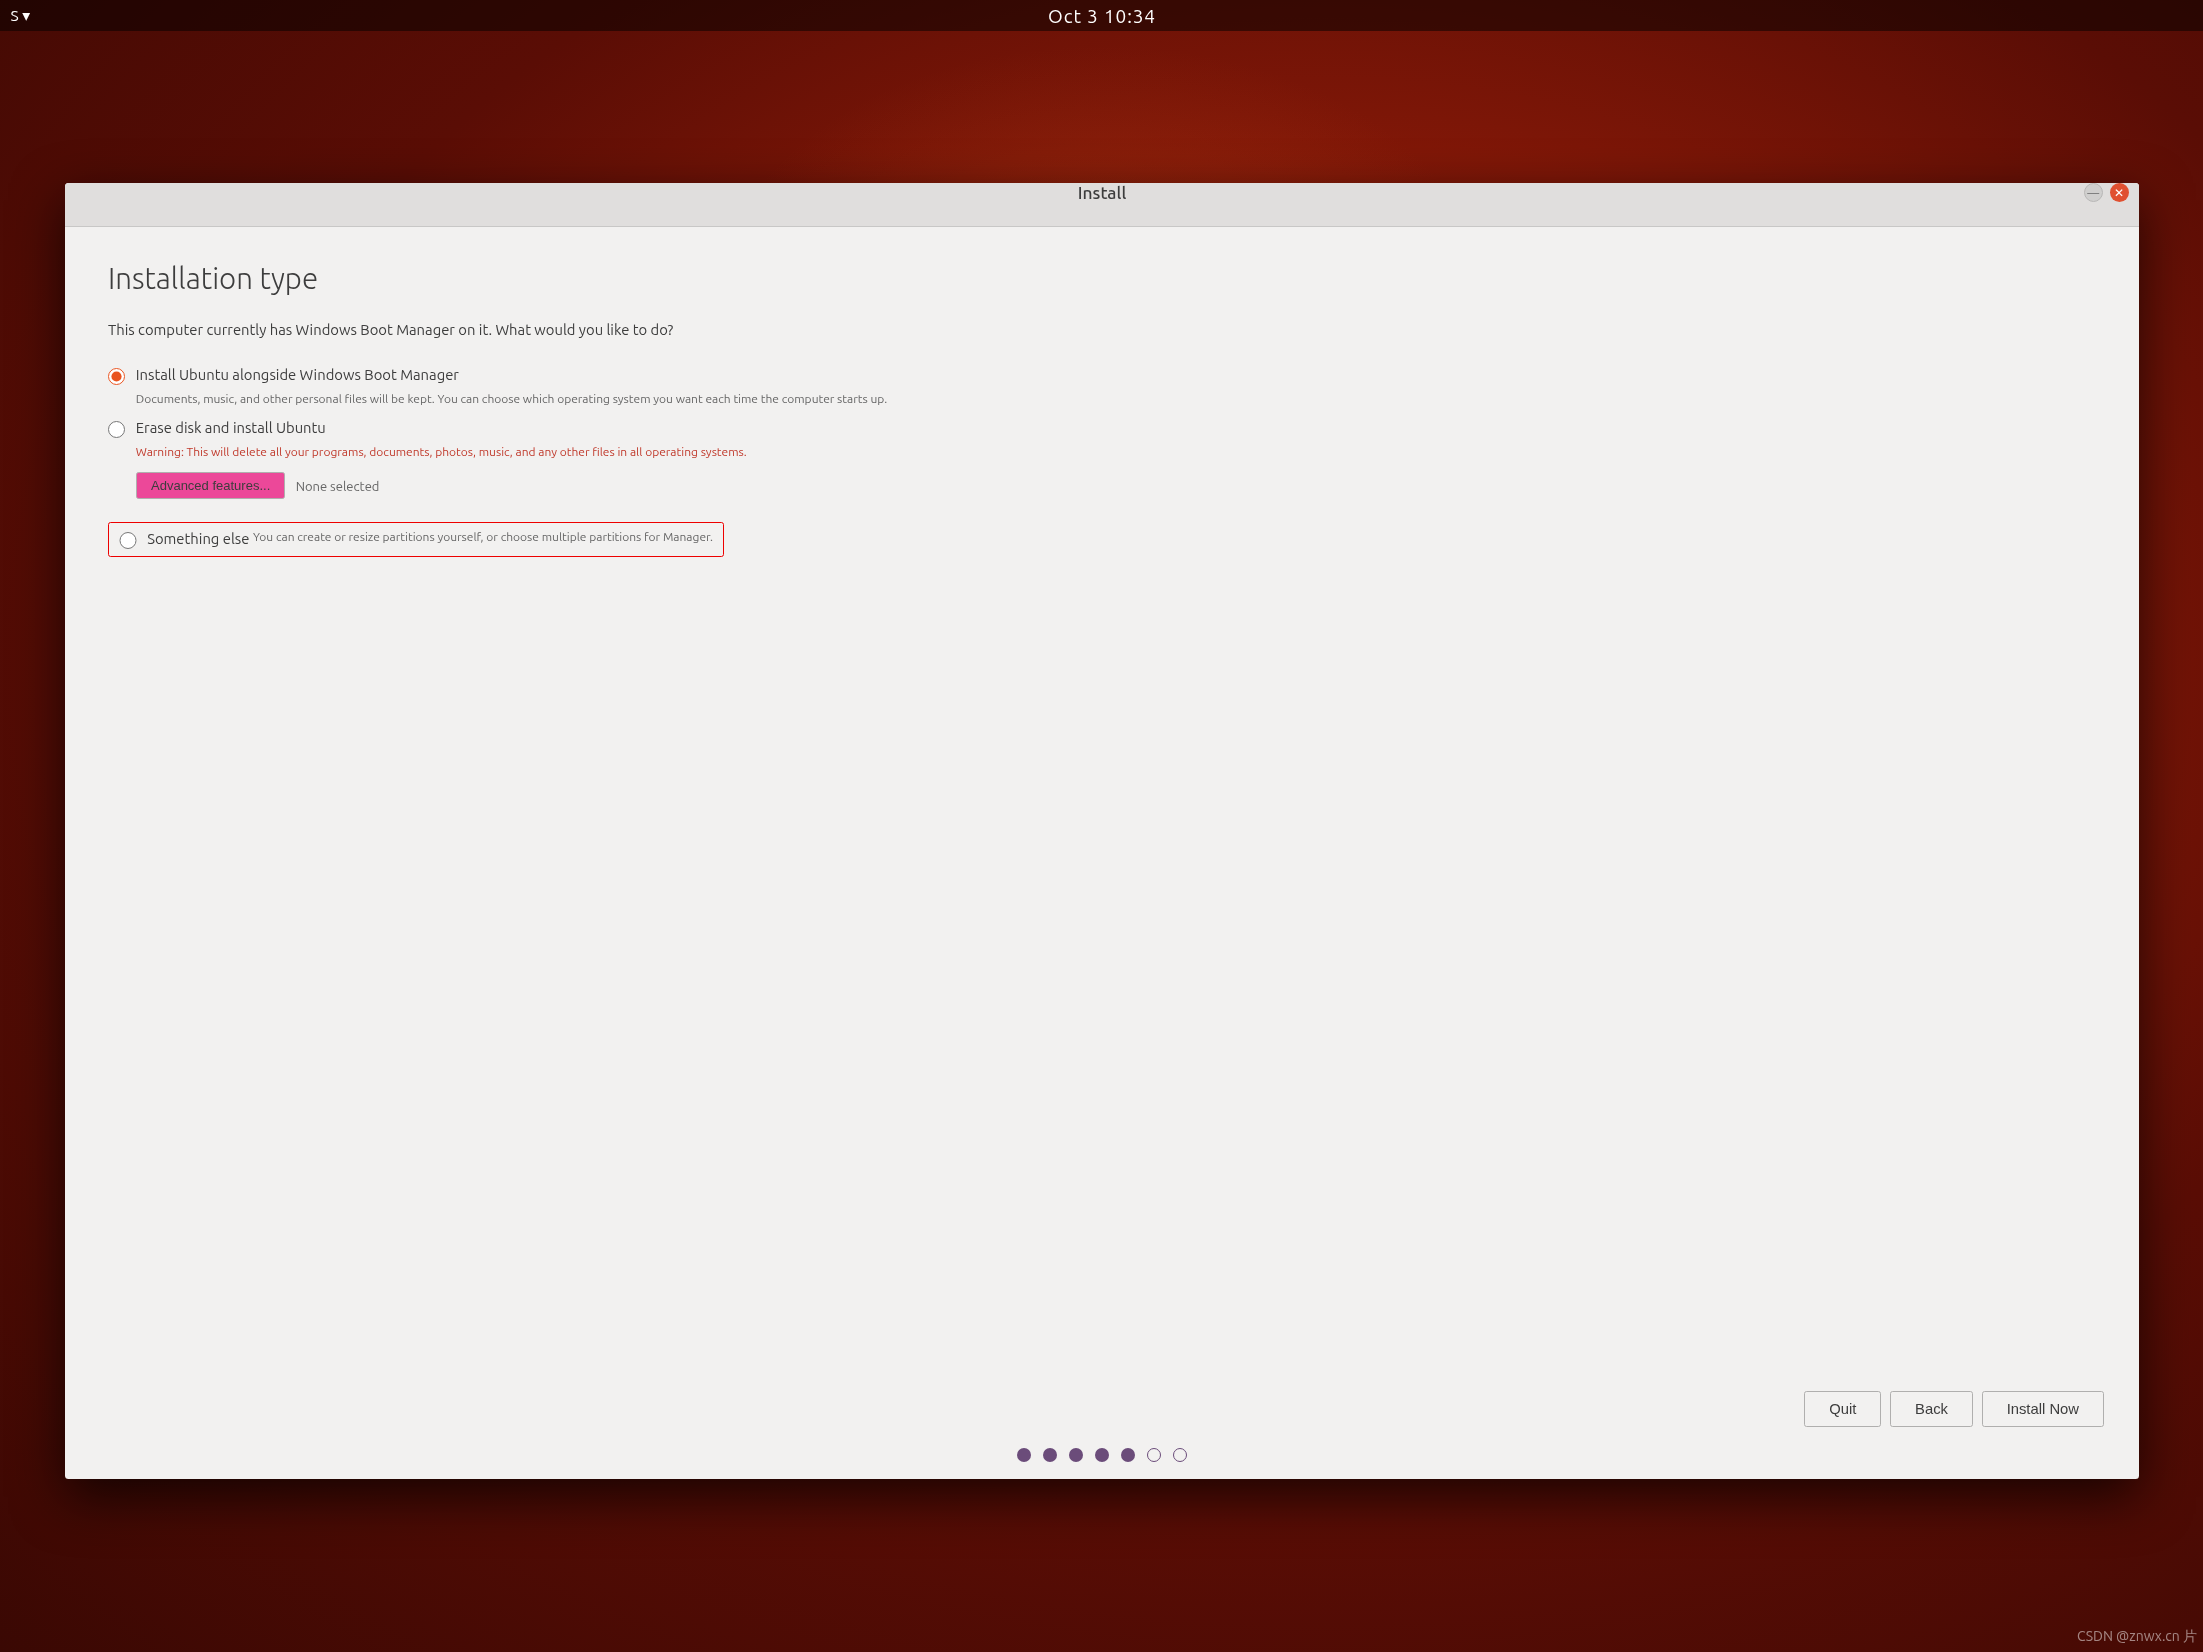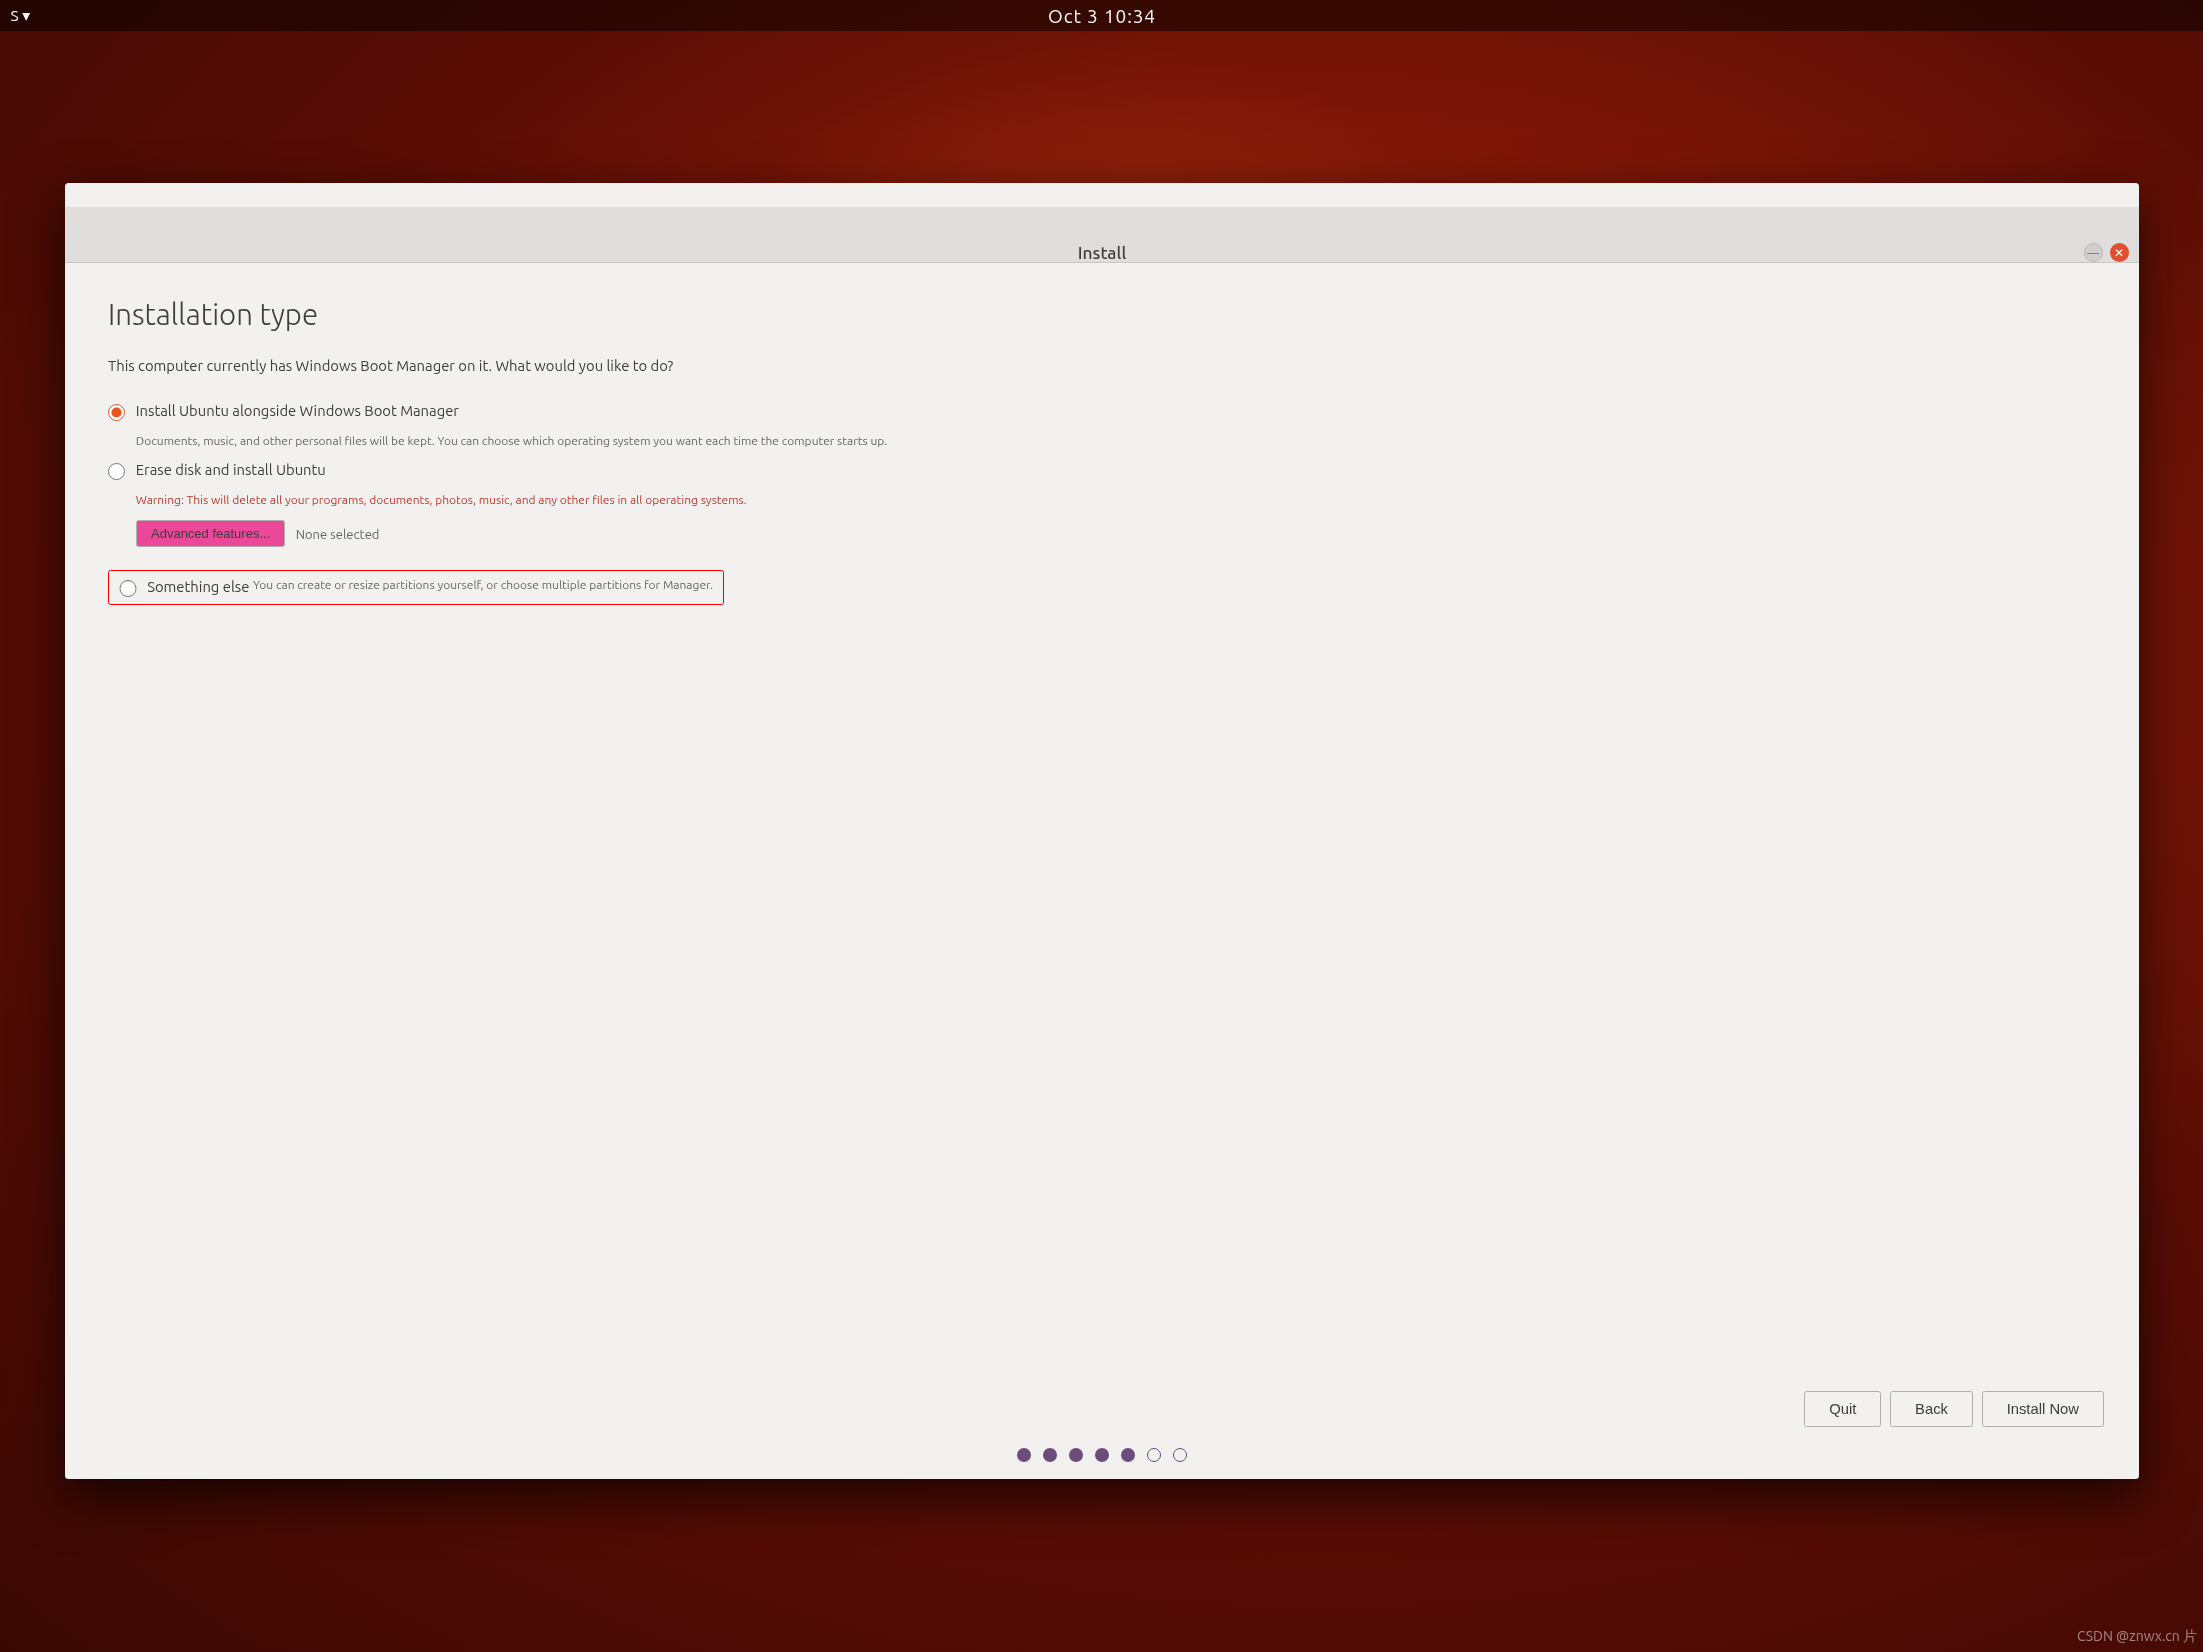--- a/index.html
+++ b/index.html
@@ -71,28 +71,27 @@
       border-radius: 3.5px;
       box-shadow: 0 17.4px 52px rgba(0,0,0,0.7);
       display: flex;
       flex-direction: column;
       overflow: hidden;
     }
 
     
     .title-bar {
       background: #e0dedd;
-      height: 56px;
-      display: flex;
-      align-items: flex-end;
+      height: 44px;
+      display: flex;
+      align-items: flex-start;
       justify-content: center;
       position: relative;
       border-bottom: 0.9px solid #c8c7c6;
       flex-shrink: 0;
-      margin-top: 24px;
     }
 
     .title-bar-title {
       font-size: 17.4px;
       color: #3d3d3d;
       font-weight: 500;
     }
 
     .title-bar-controls {
       position: absolute;
@@ -168,21 +167,21 @@
       height: 17.4px;
       margin-top: 1.7px;
       accent-color: #e95420;
       flex-shrink: 0;
       cursor: pointer;
     }
 
     .option-content {
       display: flex;
       flex-direction: column;
-      gap: 15px;
+      gap: 9px;
     }
 
     .option-label {
       font-size: 14.8px;
       color: #3d3d3d;
       font-weight: 400;
     }
 
     .option-desc {
       font-size: 12px;

